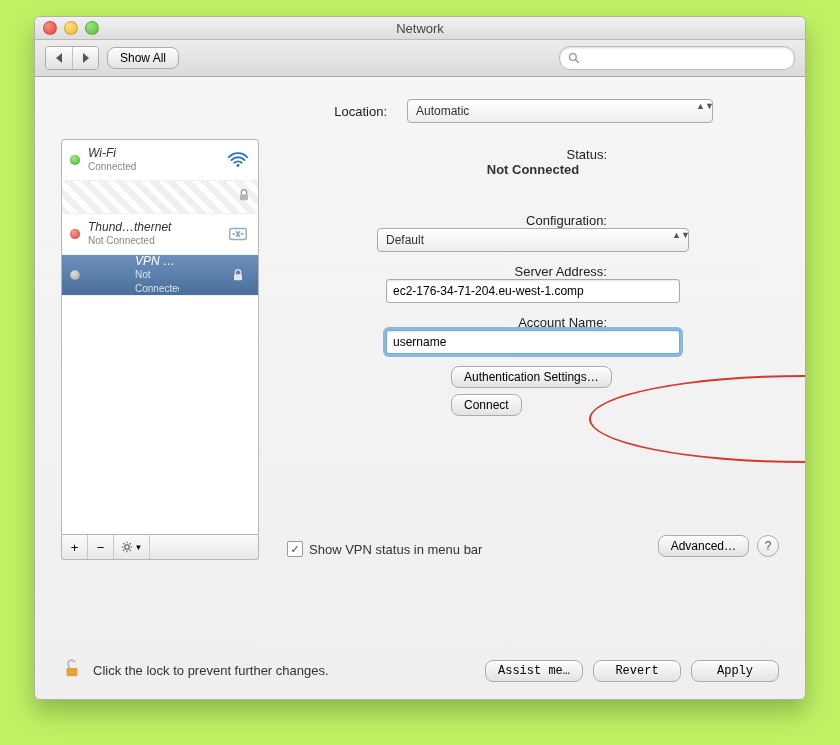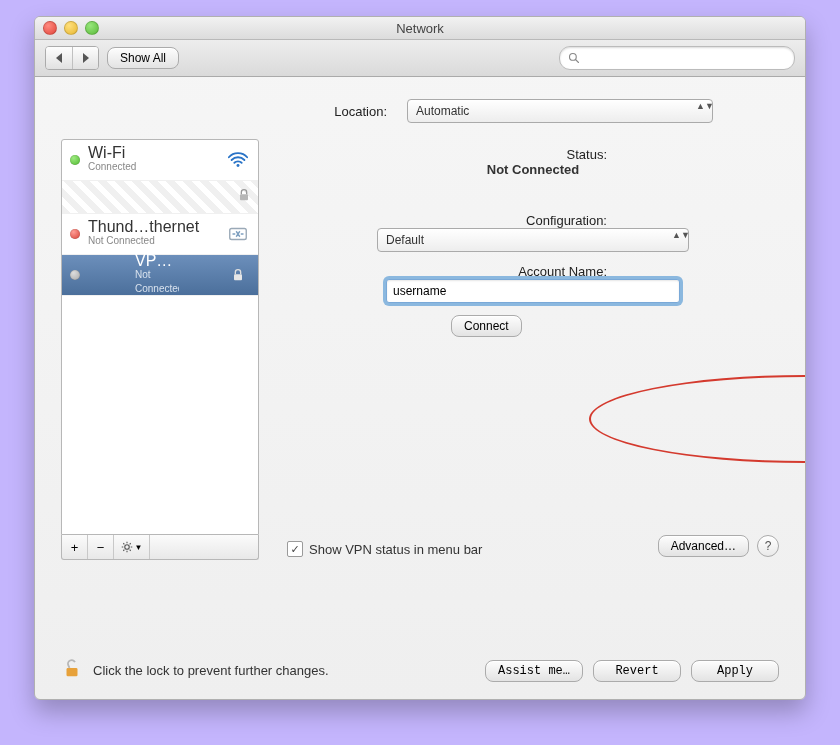--- a/index.html
+++ b/index.html
@@ -1,16 +1,16 @@
 <!DOCTYPE html>
 <html><head>
 <meta charset="utf-8">
 <style>
   html, body { margin: 0; padding: 0; background: #fff; font-family: "Lucida Grande", "Helvetica Neue", Arial, sans-serif; font-size: 13px; color: #333; }
-  .stage { width: 840px; height: 745px; position: relative; background: #c4b5fd; box-sizing: border-box; }
+  .stage { width: 840px; height: 745px; position: relative; background: #bef264; box-sizing: border-box; }
 
   
   .window {
     position: absolute; left: 34px; top: 16px; width: 770px; height: 682px;
     border: 1px solid #b0b0b0; border-radius: 6px;
     background: linear-gradient(#f6f6f6, #efefef);
     box-shadow: 0 12px 24px rgba(0,0,0,0.25);
     overflow: hidden;
   }
   .titlebar {
@@ -68,21 +68,21 @@
   .sidebar {
     height: 394px; border: 1px solid #b7b7b7; background: #fff; border-radius: 3px 3px 0 0;
     overflow: hidden;
   }
   .svc { display: flex; align-items: center; padding: 4px 8px 4px 8px; border-bottom: 1px solid #f0f0f0; height: 32px; position:relative; }
   .dot { width: 10px; height: 10px; border-radius: 50%; margin-right: 8px; box-shadow: 0 0 1px rgba(0,0,0,0.4) inset; }
   .dot.green { background: radial-gradient(circle at 35% 30%, #9eea81, #4eb82d); }
   .dot.red { background: radial-gradient(circle at 35% 30%, #ff9d95, #d53f34); }
   .dot.gray { background: radial-gradient(circle at 35% 30%, #ddd, #aaa); }
   .svc .info { flex: 1; display: flex; flex-direction: column; line-height: 14px; overflow:hidden; }
-  .svc .name { font-size: 16px; white-space: nowrap; overflow:hidden; text-overflow: ellipsis; }
+  .svc .name { font-size: 12px; white-space: nowrap; overflow:hidden; text-overflow: ellipsis; font-style: italic; }
   .svc .sub { font-size: 10px; color: #888; }
   .svc.selected { background: linear-gradient(#6c8fbb, #4b6f9b); color: #fff; gap: 47px; }
   .svc.selected .sub { color: #d8e2ee; }
   .svc .ticon { width: 24px; display:flex; align-items:center; justify-content:center; }
   .pixelated { height: 32px; background-image:
     repeating-linear-gradient(45deg, #f0f0f0 0 6px, #fff 6px 12px);
     border-bottom: 1px solid #f0f0f0; position: relative;
   }
   .pixelated .lock-right { position:absolute; right:6px; top:6px; }
 
@@ -279,26 +279,33 @@
         </div>
 
         <div class="row">
           <div class="rlbl">Configuration:</div>
           <div class="popup popup-config">
             <span>Default</span>
             <span class="arrows">▲▼</span>
           </div>
         </div>
 
+        <div class="row">
+          <div class="rlbl">Server Address:</div>
+          <input class="tf" type="text" value="ec2-176-34-71-204.eu-west-1.comp" style="">
+        </div>
 
         <div class="row">
           <div class="rlbl">Account Name:</div>
           <input class="tf focused" type="text" value="username" style="">
         </div>
 
+        <div class="btnrow">
+          <button class="btn">Authentication Settings…</button>
+        </div>
         <div class="btnrow">
           <button class="btn">Connect</button>
         </div>
 
         <div class="check-row">
           <span class="checkbox">
                 <span class="tick">✓</span>
               </span>
           <span>Show VPN status in menu bar</span>
         </div>

